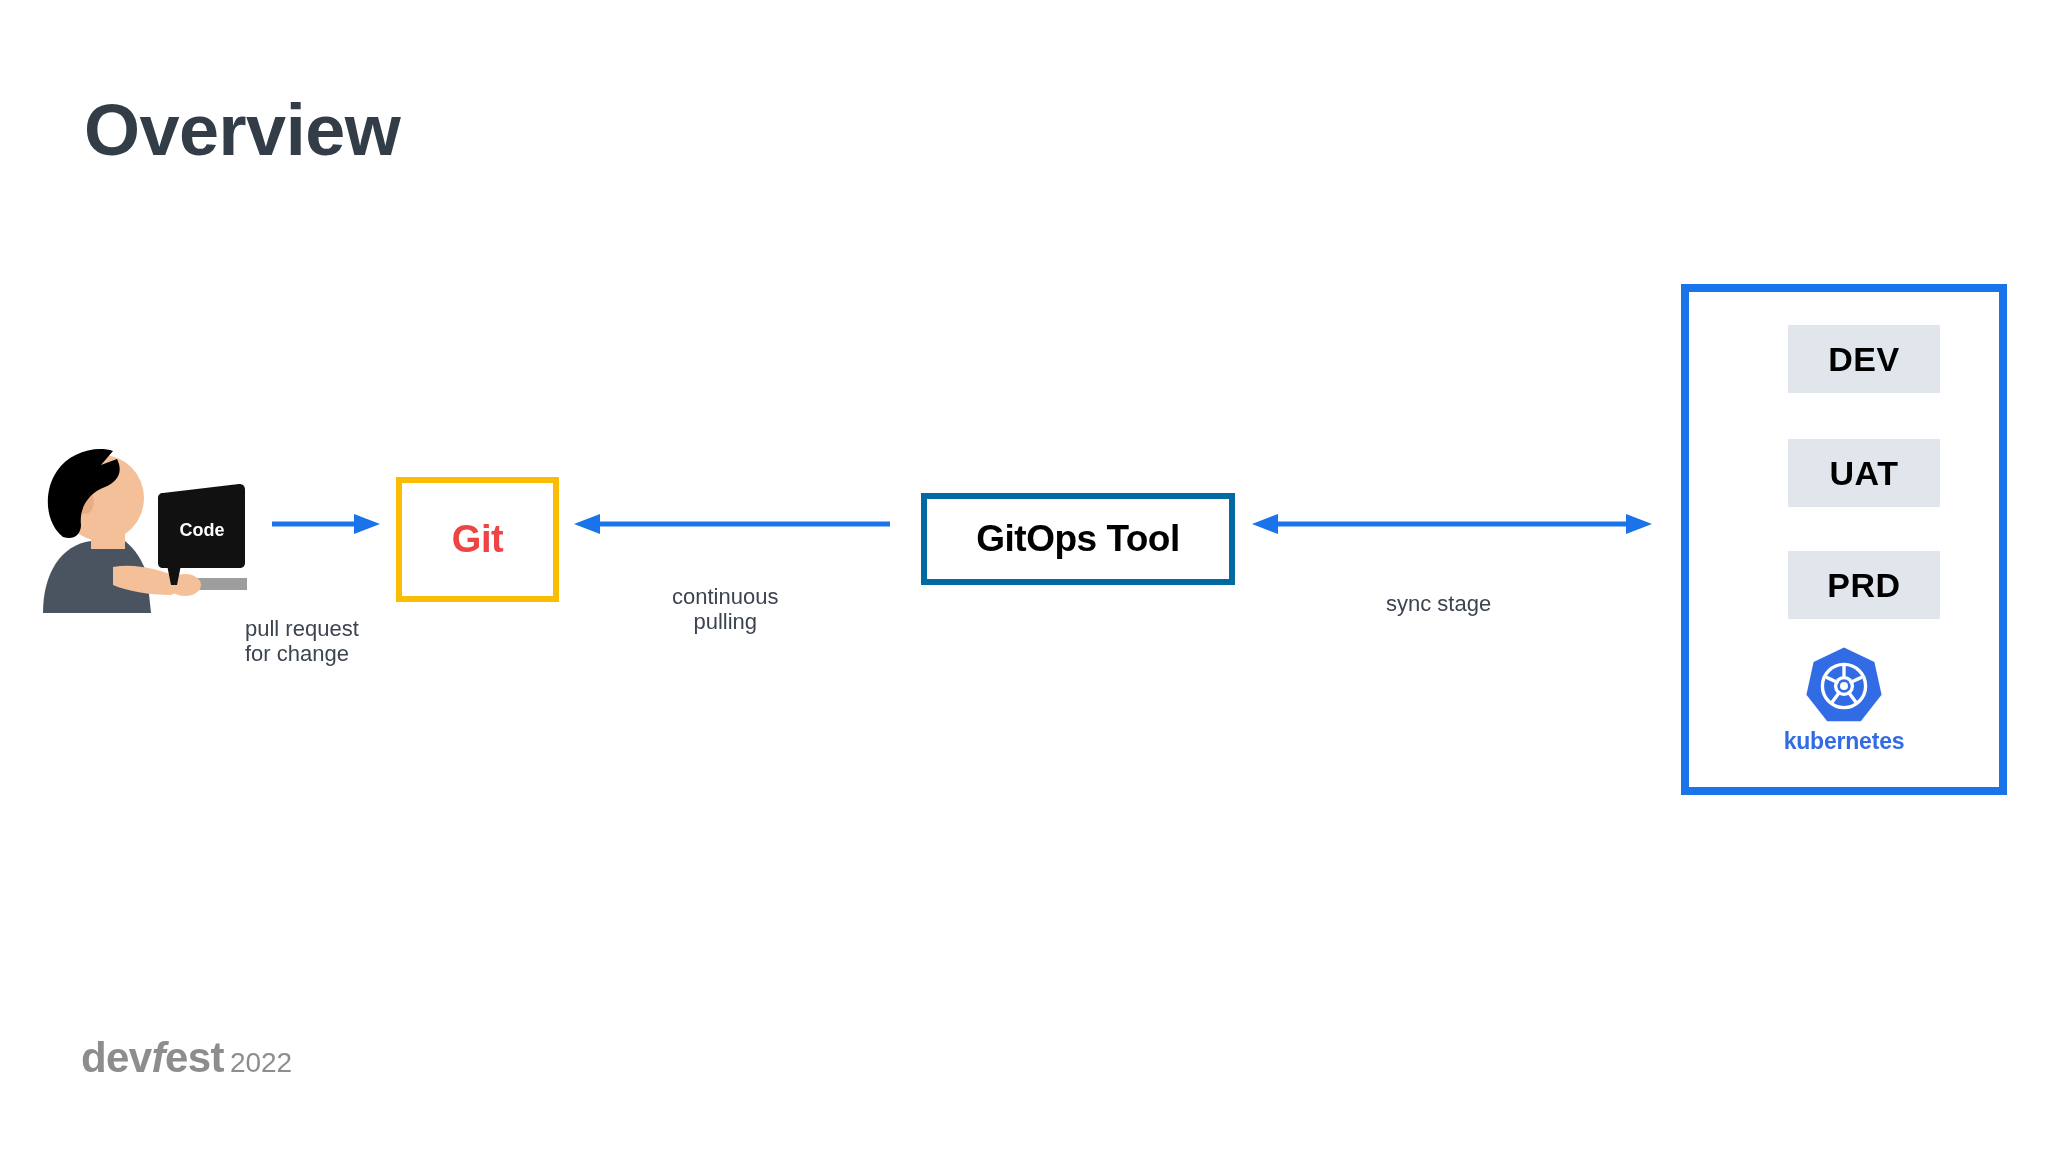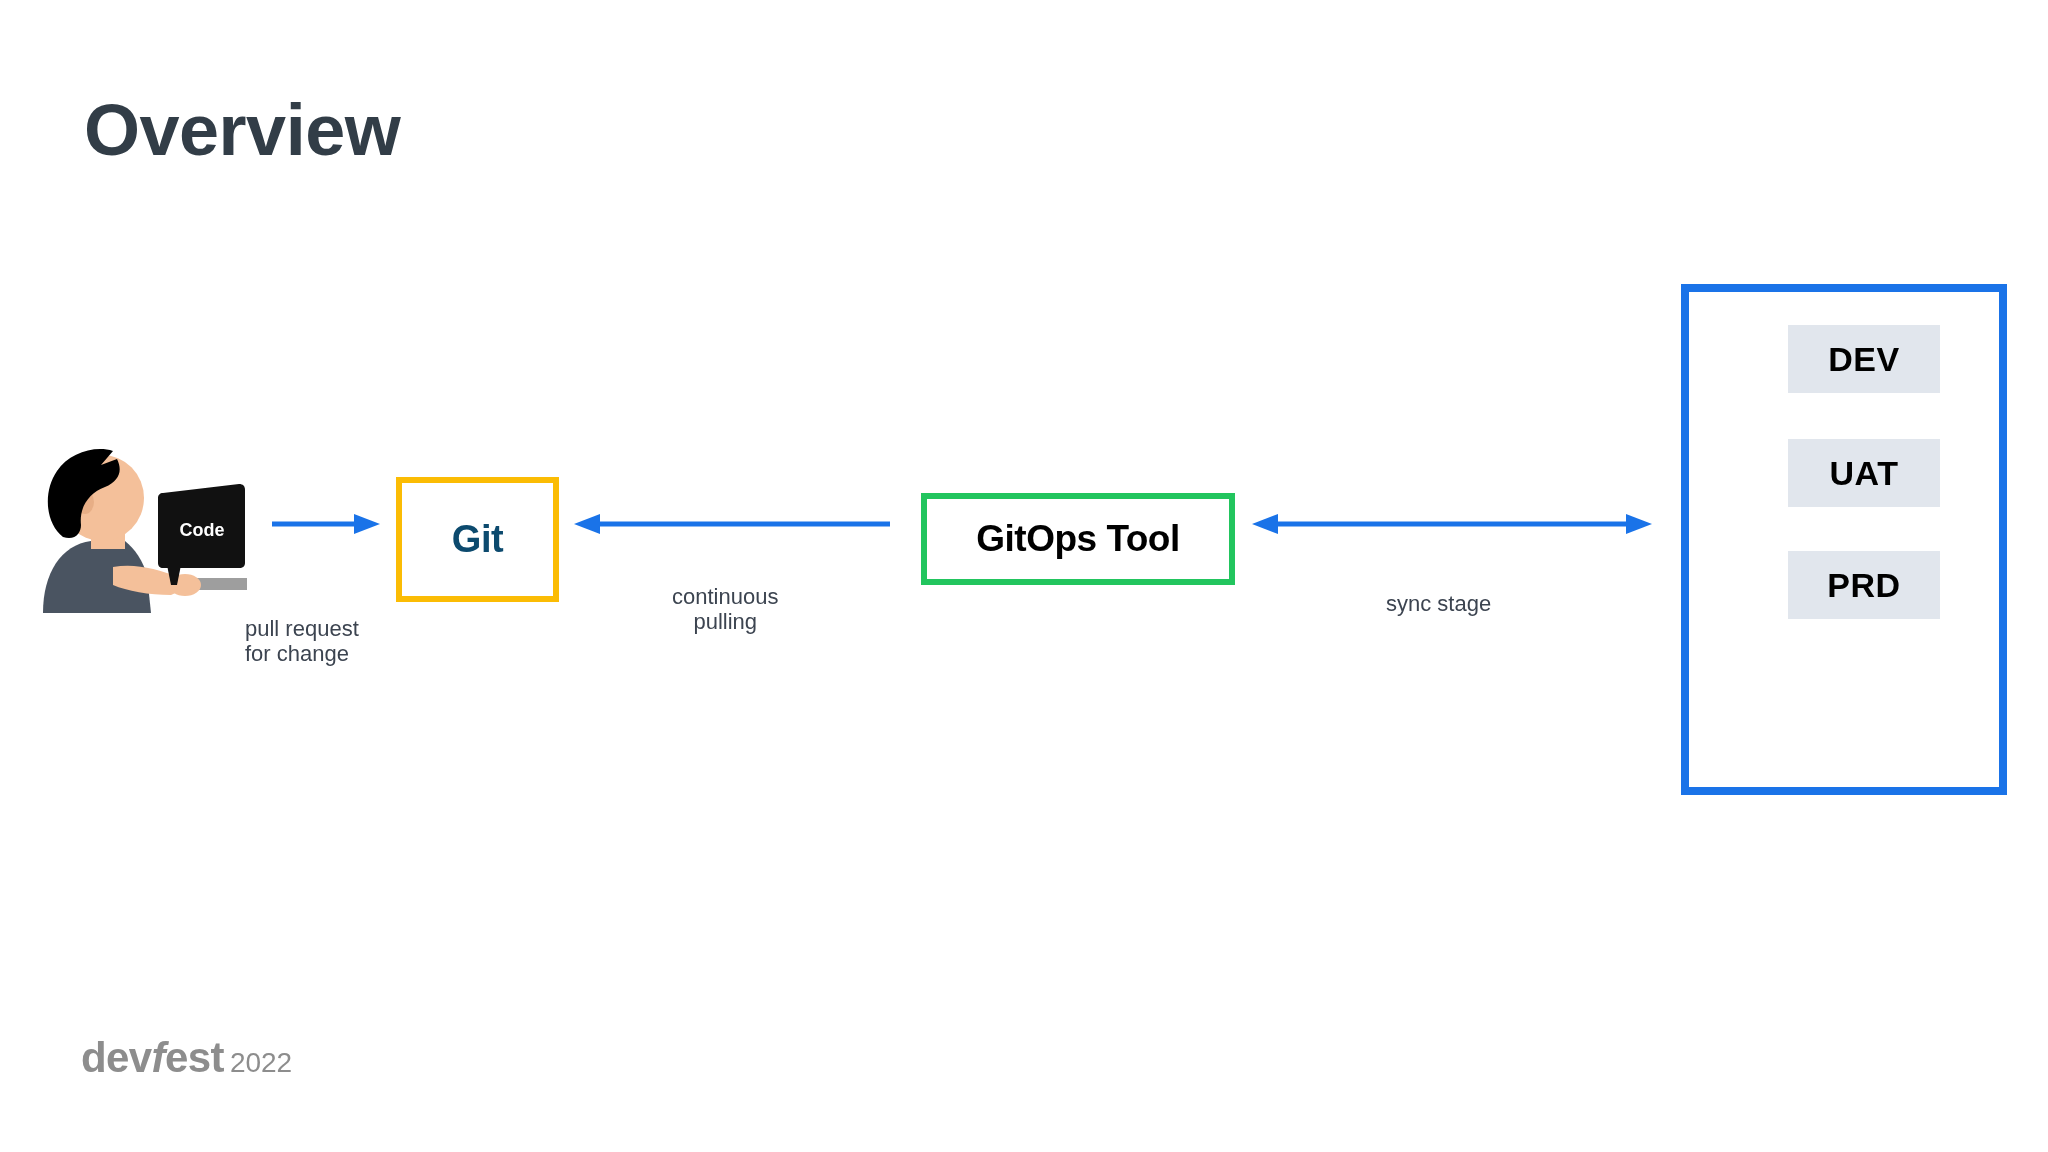--- a/index.html
+++ b/index.html
@@ -49,32 +49,32 @@
     border: 6px solid #FBBC04;
     background: #ffffff;
     box-sizing: border-box;
     display: flex;
     align-items: center;
     justify-content: center;
   }
   #git-node .node-label {
     font-size: 38px;
     font-weight: 700;
-    color: #0c4a6e;
+    color: #ef4444;
     letter-spacing: -0.5px;
   }
 
   
   #gitops-node {
     position: absolute;
     left: 921px;
     top: 493px;
     width: 314px;
     height: 92px;
-    border: 6px solid #22c55e;
+    border: 6px solid #0369a1;
     background: #ffffff;
     box-sizing: border-box;
     display: flex;
     align-items: center;
     justify-content: center;
   }
   #gitops-node .node-label {
     font-size: 37px;
     font-weight: 700;
     color: #000000;
@@ -245,18 +245,36 @@
   </div>
 
   <div id="env-box-2" class="env-box">
     <span class="env-label">PRD</span>
   </div>
 
   <div id="env-box-1" class="env-box">
     <span class="env-label">UAT</span>
   </div>
 
+  <div id="kubernetes-logo">
+    <svg width="80" height="80" viewBox="0 0 100 100" xmlns="http://www.w3.org/2000/svg">
+
+      <polygon points="50,2 88,20 97,61 71,94 29,94 3,61 12,20" fill="#326CE5"></polygon>
+
+      <g fill="none" stroke="#ffffff" stroke-width="4.2" stroke-linecap="round">
+        <circle cx="50" cy="50" r="27"></circle>
+        <circle cx="50" cy="50" r="10.5"></circle>
+        <line x1="50" y1="23" x2="50" y2="39.5"></line>
+        <line x1="71.1" y1="39.5" x2="58.5" y2="45.2"></line>
+        <line x1="65.6" y1="71.2" x2="56.4" y2="58.8"></line>
+        <line x1="34.4" y1="71.2" x2="43.6" y2="58.8"></line>
+        <line x1="28.9" y1="39.5" x2="41.5" y2="45.2"></line>
+      </g>
+      <circle cx="50" cy="50" r="5" fill="#ffffff"></circle>
+    </svg>
+    <div class="k8s-wordmark">kubernetes</div>
+  </div>
 </div>
 
 <div id="footer-brand">
   <span class="brand-devfest"><span>dev</span><span class="brand-f">f</span><span>est</span></span>
   <span class="brand-year">2022</span>
 </div>
 
 </body></html>

